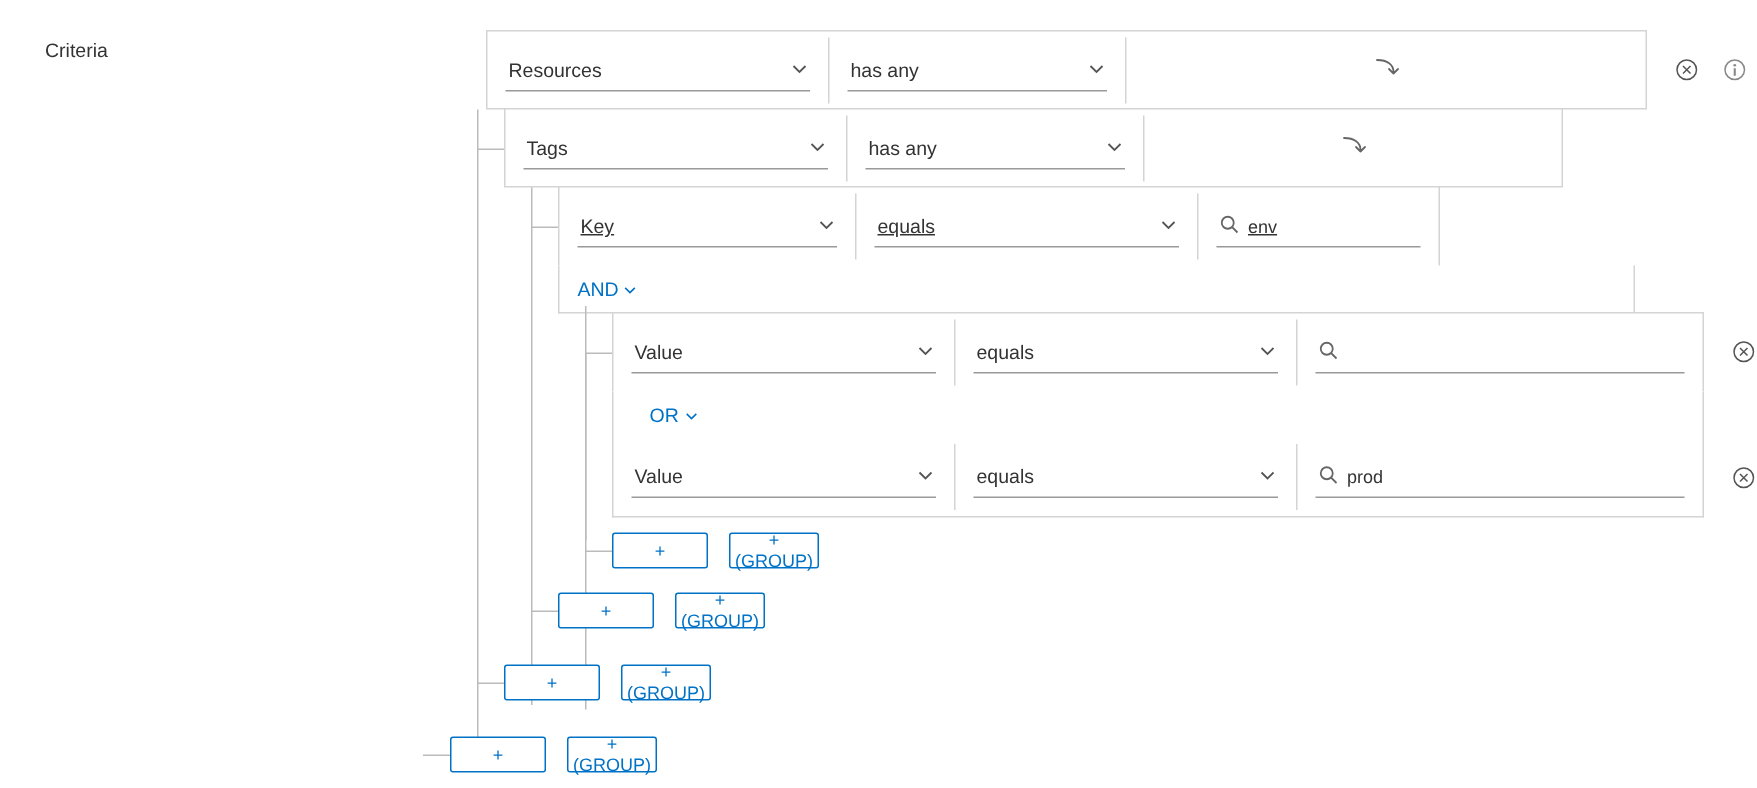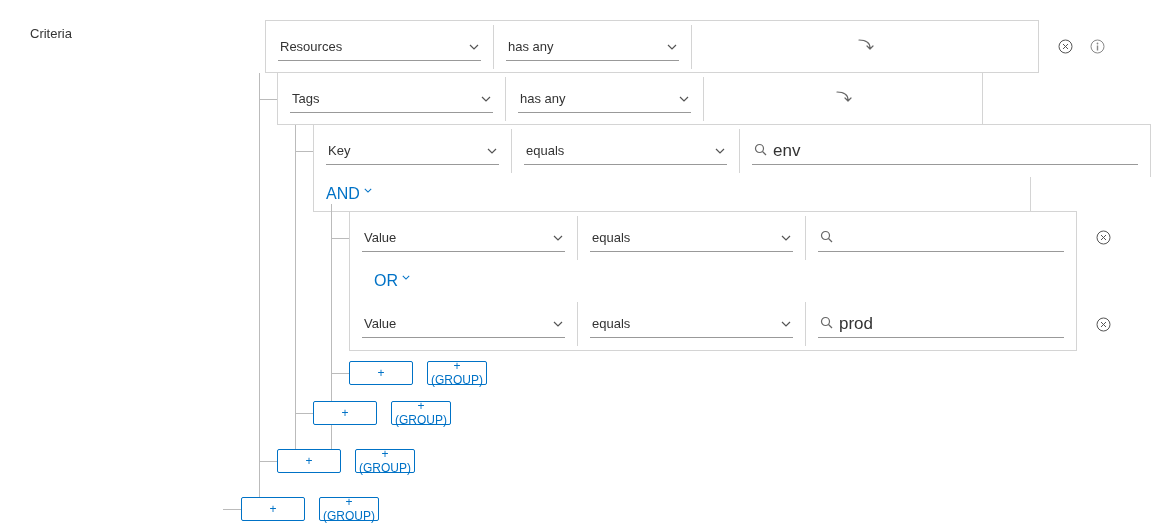--- a/index.html
+++ b/index.html
@@ -83,21 +83,21 @@
       align-items: center;
       width: 100%;
       border-bottom: 1px solid #999;
       padding: 4px 2px;
       height: 28px;
       gap: 6px;
     }
     .pseudo-input input {
       border: none;
       outline: none;
-      font-size: 17px;
+      font-size: 12px;
       width: 100%;
       color: #333;
       background: transparent;
     }
     .search-icon {
       color: #666;
       flex-shrink: 0;
     }
     .return-icon {
       color: #666;
@@ -129,23 +129,23 @@
       border-left: 1px solid #bbb;
       width: 1px;
     }
     .connector-horiz {
       position: absolute;
       border-top: 1px solid #bbb;
       height: 1px;
     }
     .logic-label {
       color: #0072c6;
-      font-size: 16px;
+      font-size: 13px;
       display: inline-flex;
-      align-items: flex-start;
+      align-items: center;
       gap: 4px;
       padding: 6px 0 6px 12px;
       cursor: pointer;
     }
     .logic-label .chevron {
       font-size: 9px;
     }
     .btn-row {
       display: flex;
       gap: 14px;
@@ -261,21 +261,21 @@
             </span>
           </div>
         </div>
       </div>
 
       <div class="connector-vert" style="left:18px; top:53px; height:345px;"></div>
 
       <div class="nested indent" style="margin-top:-1px;">
         <div class="connector-horiz" style="left:-18px; top:27px; width:18px;"></div>
 
-        <div class="row-wrap" style="width: 838px;">
+        <div class="row-wrap" style="width: 588px; text-decoration: underline;">
           <div class="criteria-row" style="border-bottom:none;">
             <div class="cell cell-select narrow">
               <div class="pseudo-select">
                 <span>Key</span>
                 <span class="chevron">
                   <svg width="10" height="6" viewBox="0 0 10 6">
                       <path d="M1 1 L5 5 L9 1" fill="none" stroke="currentColor" stroke-width="1.2"></path>
                     </svg>
                 </span>
               </div>

